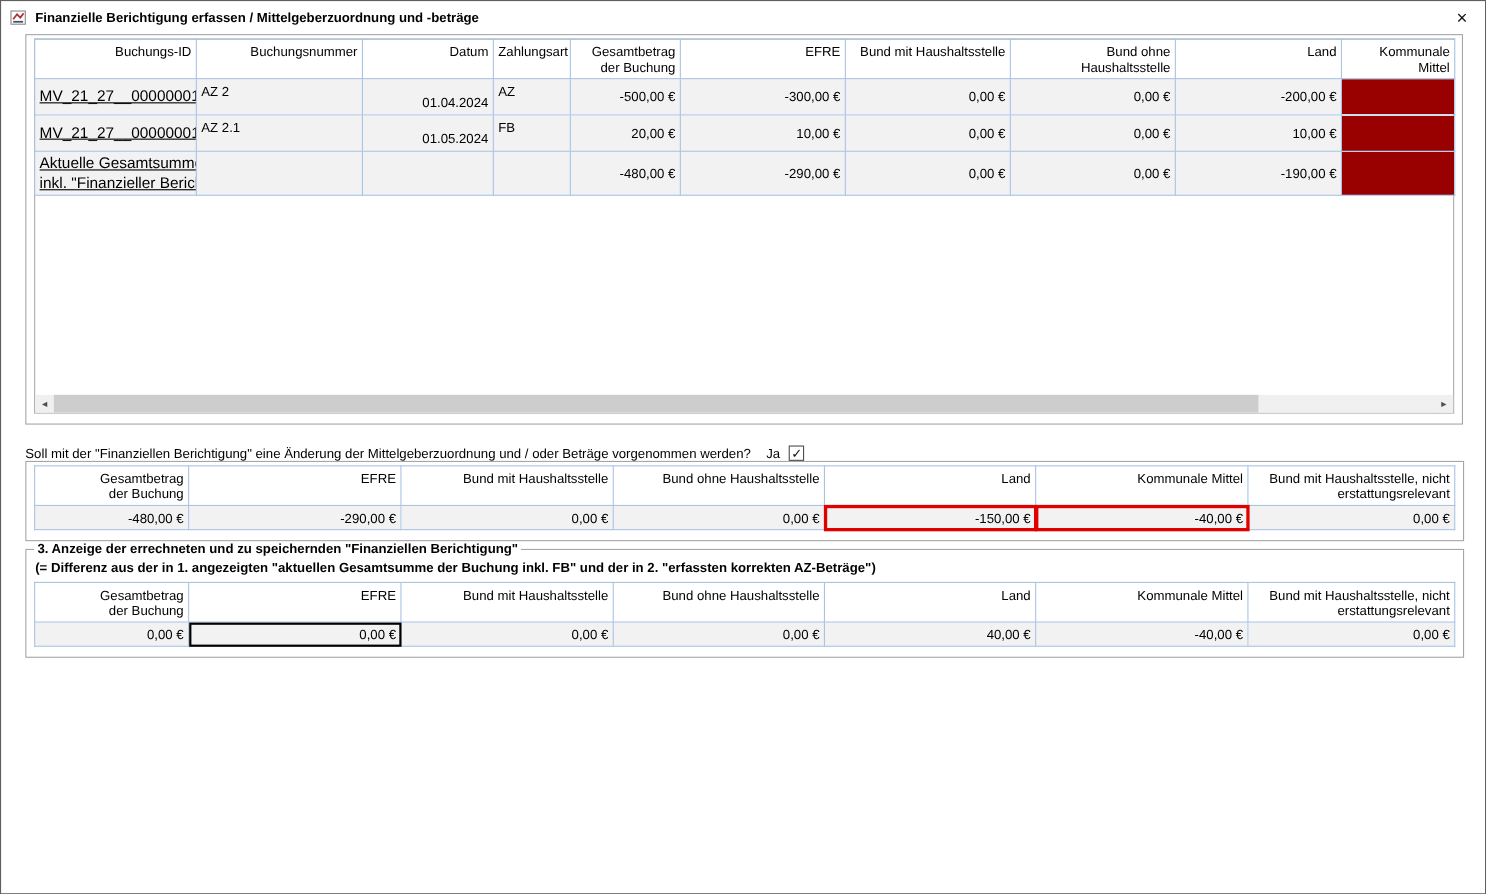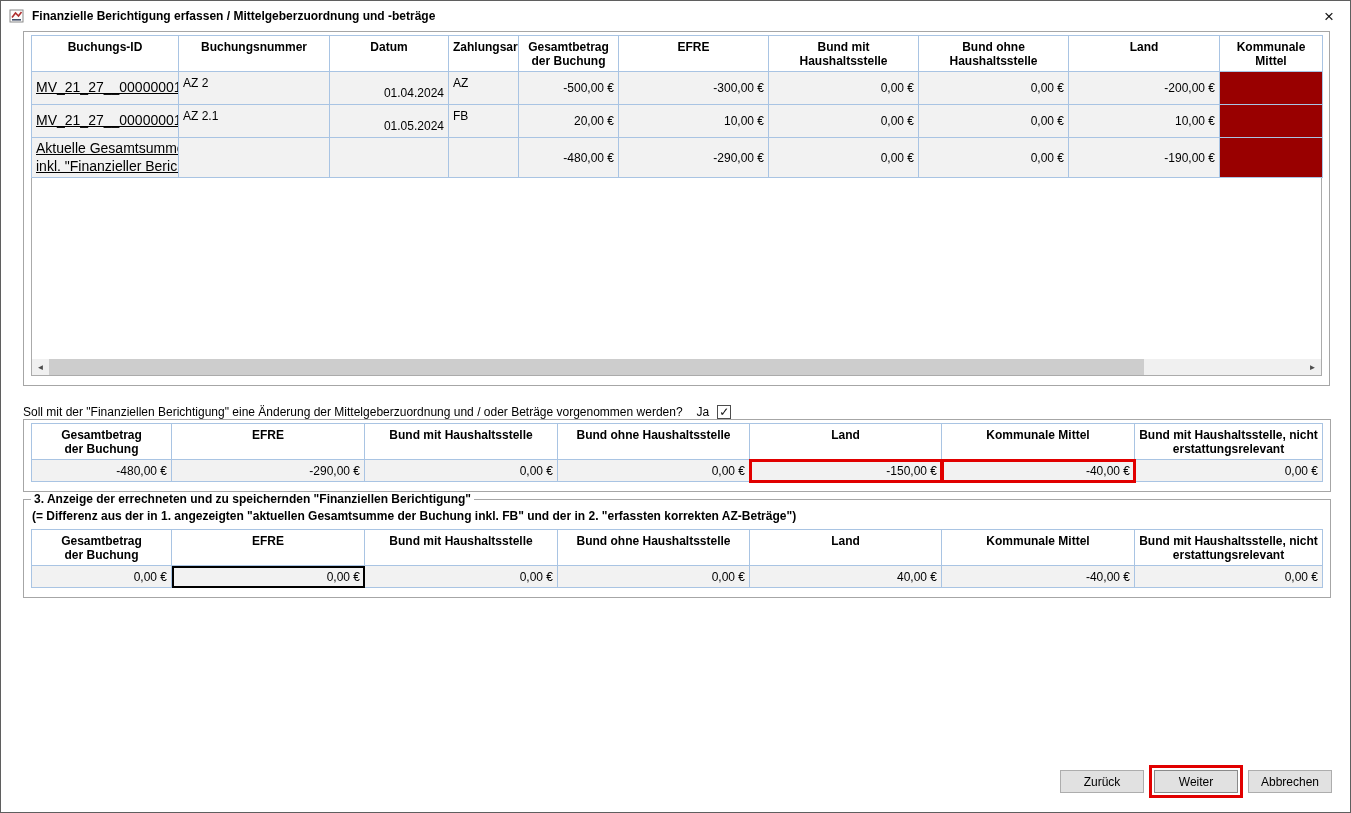--- a/index.html
+++ b/index.html
@@ -51,22 +51,22 @@
     table-layout:fixed;
     width:1291px;
   }
   .tbl th, .tbl td {
     border:1px solid #a9c4e3;
     padding:2px 4px;
     overflow:hidden;
   }
   .tbl th {
     background:#fff;
-    font-weight:bold;
-    text-align:center;
+    font-weight:normal;
+    text-align:right;
     vertical-align:top;
     white-space:pre-line;
     height:36px;
     padding-top:4px;
   }
   .tbl td { background:#f2f2f2; }
   .t1 td { height:33px; }
   .t2 td, .t3 td { height:22px; }
   td.num { text-align:right; padding-right:4px; vertical-align:middle; }
   .t1 td.c0 { white-space:pre; font-size:14px; line-height:1.25; vertical-align:middle;text-decoration:underline; }
@@ -315,19 +315,14 @@
           <td class="num">0,00 €</td>
           <td class="num">0,00 €</td>
           <td class="num">40,00 €</td>
           <td class="num">-40,00 €</td>
           <td class="num">0,00 €</td>
         </tr>
       </tbody>
     </table>
   </fieldset>
 
-  <div class="footer">
-    <button class="btn">Zurück</button>
-    <button class="btn weiter">Weiter</button>
-    <button class="btn">Abbrechen</button>
-  </div>
 
 </div>
 
 </body></html>

